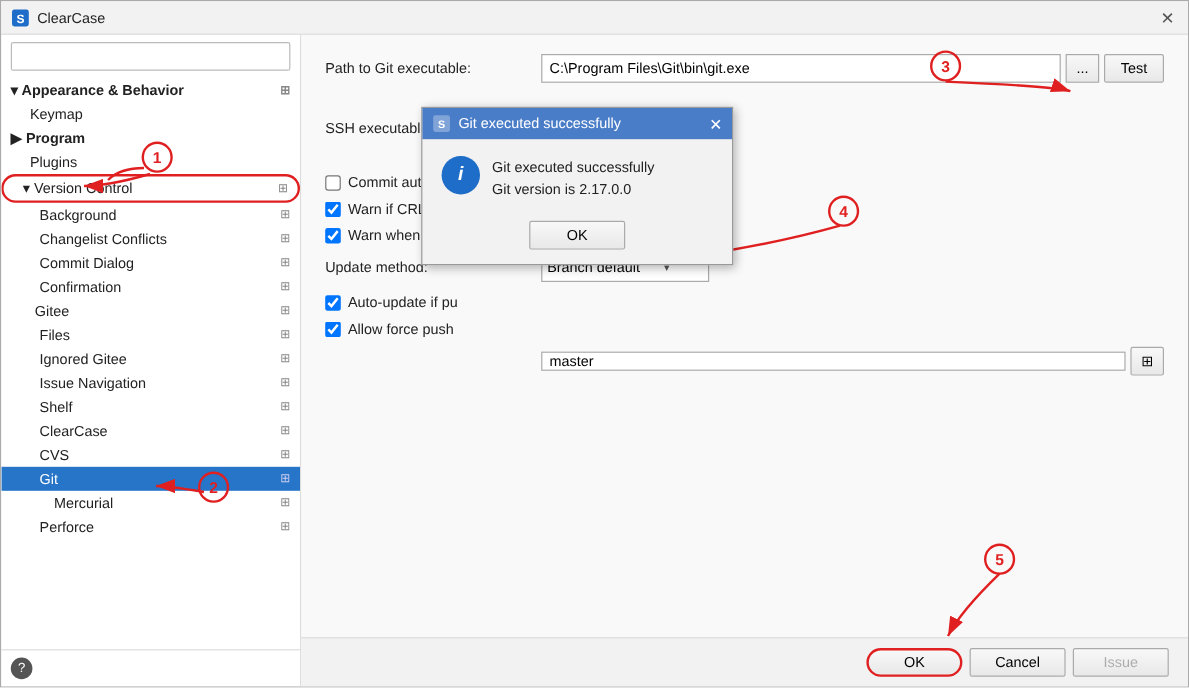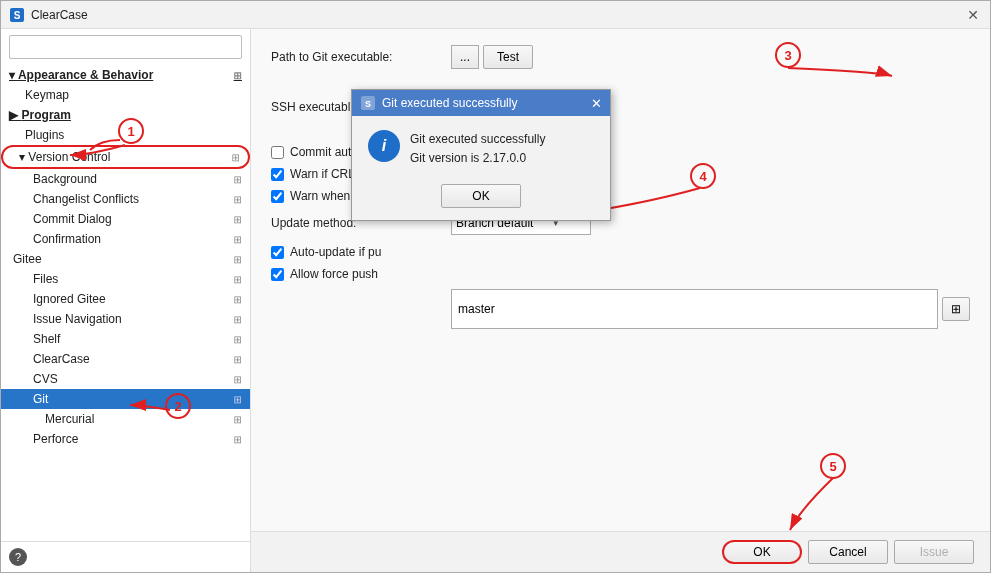--- a/index.html
+++ b/index.html
@@ -15,21 +15,21 @@
     .content { display: flex; flex: 1; overflow: hidden; }
 
     
     .sidebar { width: 250px; background: #fff; border-right: 1px solid #ddd; display: flex; flex-direction: column; overflow: hidden; }
     .search-box { margin: 6px 8px; height: 24px; border: 1px solid #bbb; border-radius: 2px; padding: 0 6px; font-size: 12px; color: #999; display: flex; align-items: center; }
     .search-box input { border: none; outline: none; font-size: 12px; width: 100%; background: transparent; }
 
     .sidebar-tree { flex: 1; overflow-y: auto; }
     .tree-item { padding: 3px 8px 3px 16px; cursor: pointer; font-size: 12px; color: #222; display: flex; align-items: center; justify-content: space-between; }
     .tree-item.selected { background: #2675c8; color: #fff; }
-    .tree-item.parent { font-weight: bold; padding-left: 8px; text-decoration: underline; }
+    .tree-item.parent { font-weight: bold; padding-left: 8px; }
 
     .tree-item .icon-badge { font-size: 10px; color: #888; }
     .tree-item.selected .icon-badge { color: #cce; }
 
     .sidebar-bottom { padding: 6px 8px; border-top: 1px solid #ddd; }
     .help-icon { width: 18px; height: 18px; background: #555; border-radius: 50%; display: flex; align-items: center; justify-content: center; color: #fff; font-size: 11px; cursor: pointer; }
 
     
     .main-panel { flex: 1; display: flex; flex-direction: column; background: #f9f9f9; padding: 0; }
 
@@ -76,21 +76,21 @@
       width: 26px; height: 26px;
       border: 2px solid #e02020;
       border-radius: 50%;
       display: flex; align-items: center; justify-content: center;
       font-size: 13px; font-weight: bold; color: #e02020;
       pointer-events: none;
     }
 
     .update-method-row { display: flex; align-items: center; margin-bottom: 10px; }
     .protected-branches-row { display: flex; align-items: center; margin-bottom: 10px; }
-    .branch-input { flex: 1; height: 40px; border: 1px solid #aaa; background: #fff; padding: 0 6px; font-size: 12px; }
+    .branch-input { flex: 1; height: 16px; border: 1px solid #aaa; background: #fff; padding: 0 6px; font-size: 12px; }
 
     .ssh-dropdown { height: 24px; border: 1px solid #aaa; background: #fff; padding: 0 4px; font-size: 12px; display: inline-flex; align-items: center; gap: 20px; cursor: pointer; min-width: 100px; }
   </style>
 </head>
 <body>
 
 <div class="window">
 
   <div class="title-bar">
     <svg class="title-bar-icon" viewBox="0 0 16 16">
@@ -145,21 +145,21 @@
         <div class="tree-item" style="padding-left:32px">
           <span>Commit Dialog</span>
           <span class="icon-badge">⊞</span>
         </div>
 
         <div class="tree-item" style="padding-left:32px">
           <span>Confirmation</span>
           <span class="icon-badge">⊞</span>
         </div>
 
-        <div class="tree-item" style="padding-left:12px">
+        <div class="tree-item" style="padding-left:28px">
           <span>Gitee</span>
           <span class="icon-badge">⊞</span>
         </div>
 
         <div class="tree-item" style="padding-left:32px">
           <span>Files</span>
           <span class="icon-badge">⊞</span>
         </div>
 
         <div class="tree-item" style="padding-left:32px">
@@ -209,20 +209,21 @@
         </div>
       </div>
     </div>
 
     <div class="main-panel">
 
       <div class="main-content" style="position:relative;">
 
         <div class="form-row">
           <span class="form-label">Path to Git executable:</span>
+          <input type="text" class="form-input wide" style="margin-right: 4px;" value="C:\Program Files\Git\bin\git.exe">
           <button class="btn-ellipsis" style="margin-right:4px;">...</button>
           <button class="btn" style="width:50px;">Test</button>
         </div>
 
         <div class="form-row">
           <span class="form-label">SSH executable:</span>
           <div class="ssh-dropdown">
             <span>Built-in</span>
             <span style="font-size:9px;color:#555;">▾</span>
           </div>

